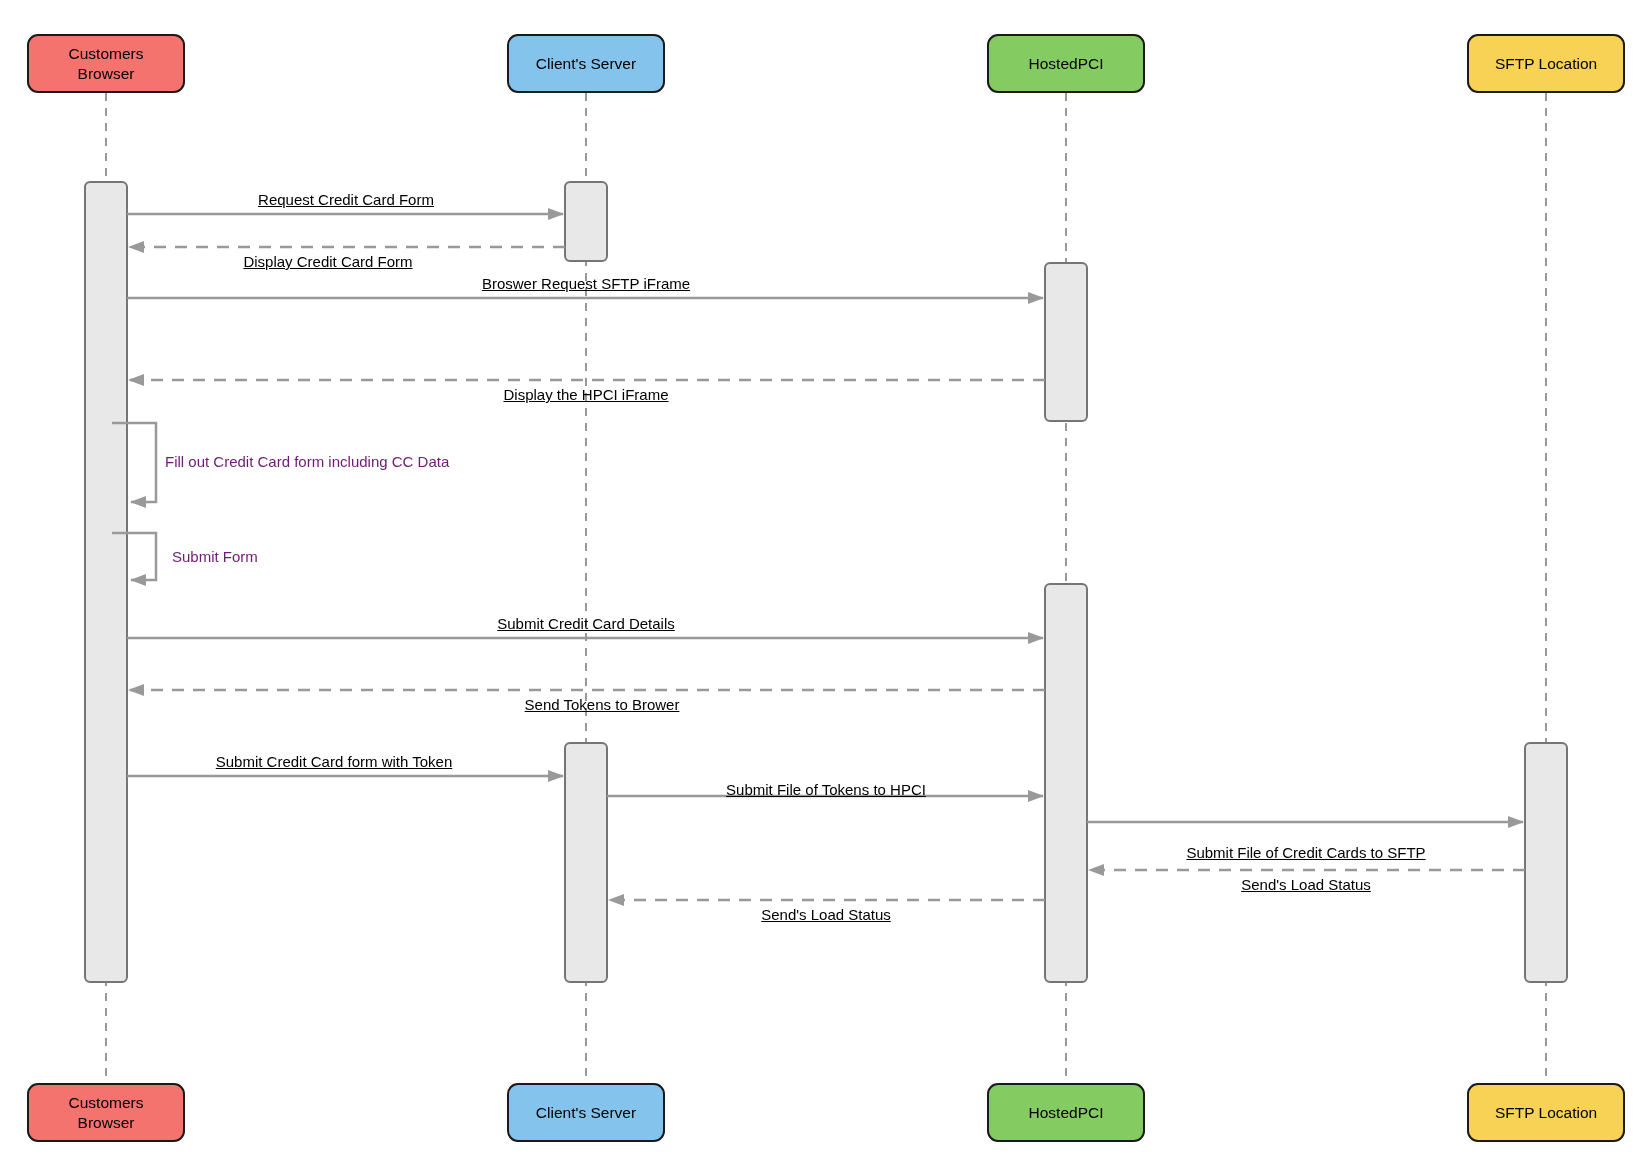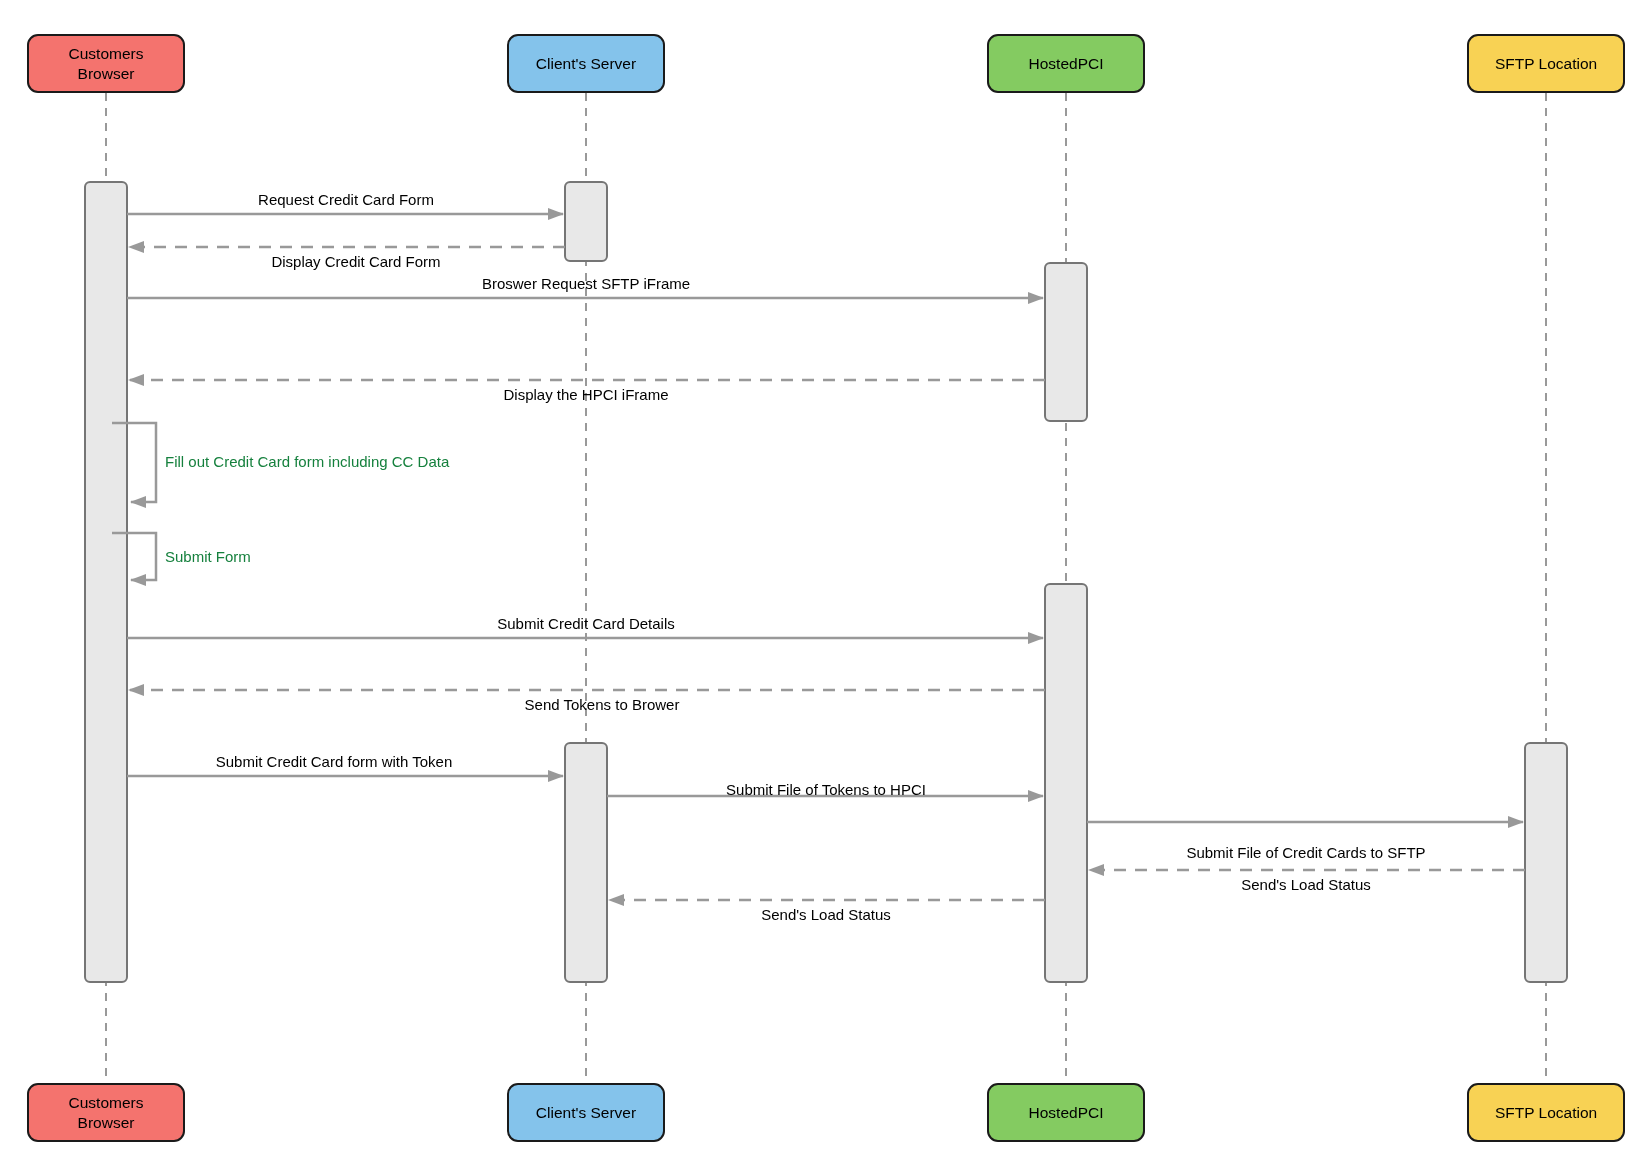--- a/index.html
+++ b/index.html
@@ -7,24 +7,24 @@
   #canvas{position:relative;width:1647px;height:1174px;background:#ffffff;overflow:hidden;}
   #lines-layer{position:absolute;left:0;top:0;width:1647px;height:1174px;}
   .actor-box{
     position:absolute;width:158px;height:59px;box-sizing:border-box;
     border:2.5px solid #1a1a1a;border-radius:11px;
     display:flex;align-items:center;justify-content:center;text-align:center;
     font-size:15.5px;line-height:1.25;color:#000;padding:0 18px;
   }
   .msg-label{
     position:absolute;transform:translateX(-50%);white-space:nowrap;
-    font-size:15px;color:#000;line-height:19px;
+    font-size:15px;color:#000;line-height:19px;text-decoration:underline;
   }
   .loop-label{
-    position:absolute;white-space:nowrap;font-size:15px;color:#15803d;line-height:19px;
+    position:absolute;white-space:nowrap;font-size:15px;color:#701a75;line-height:19px;
   }
 </style>
 </head>
 <body>
 
 <div id="canvas">
 
   <svg id="lines-layer" viewBox="0 0 1647 1174" xmlns="http://www.w3.org/2000/svg">
     <defs>
       <marker id="arrowhead" markerUnits="userSpaceOnUse" markerWidth="18" markerHeight="14" refX="16" refY="7" orient="auto">
@@ -55,25 +55,25 @@
     <line x1="127" y1="638" x2="1043" y2="638" stroke="#999999" stroke-width="2.5" marker-end="url(#arrowhead)"></line>
     <line x1="1045" y1="690" x2="129" y2="690" stroke="#999999" stroke-width="2.5" stroke-dasharray="12 9" marker-end="url(#arrowhead)"></line>
     <line x1="127" y1="776" x2="563" y2="776" stroke="#999999" stroke-width="2.5" marker-end="url(#arrowhead)"></line>
     <line x1="607" y1="796" x2="1043" y2="796" stroke="#999999" stroke-width="2.5" marker-end="url(#arrowhead)"></line>
     <line x1="1087" y1="822" x2="1523" y2="822" stroke="#999999" stroke-width="2.5" marker-end="url(#arrowhead)"></line>
     <line x1="1525" y1="870" x2="1089" y2="870" stroke="#999999" stroke-width="2.5" stroke-dasharray="12 9" marker-end="url(#arrowhead)"></line>
     <line x1="1045" y1="900" x2="609" y2="900" stroke="#999999" stroke-width="2.5" stroke-dasharray="12 9" marker-end="url(#arrowhead)"></line>
   </svg>
 
   <div class="msg-label" style="left:346px;top:190px;">Request Credit Card Form</div>
-  <div class="msg-label" style="left:356px;top:252px;">Display Credit Card Form</div>
+  <div class="msg-label" style="left:328px;top:252px;">Display Credit Card Form</div>
   <div class="msg-label" style="left:586px;top:274px;">Broswer Request SFTP iFrame</div>
   <div class="msg-label" style="left:586px;top:385px;">Display the HPCI iFrame</div>
   <div class="loop-label" style="left:165px;top:452px;">Fill out Credit Card form including CC Data</div>
-  <div class="loop-label" style="left:165px;top:547px;text-align:right;">Submit Form</div>
+  <div class="loop-label" style="left:172px;top:547px;text-align:right;">Submit Form</div>
   <div class="msg-label" style="left:586px;top:614px;">Submit Credit Card Details</div>
   <div class="msg-label" style="left:586px;top:695px;margin-left:16px;">Send Tokens to Brower</div>
   <div class="msg-label" style="left:334px;top:752px;">Submit Credit Card form with Token</div>
   <div class="msg-label" style="left:826px;top:772px;margin-top:8px;">Submit File of Tokens to HPCI</div>
   <div class="msg-label" style="left:1306px;top:843px;text-align:center;">Submit File of Credit Cards to SFTP</div>
   <div class="msg-label" style="left:1306px;top:875px;">Send's Load Status</div>
   <div class="msg-label" style="left:826px;top:905px;">Send's Load Status</div>
 
   <div class="actor-box" style="left: 27px; top: 34px; background-color: rgb(244, 115, 110);">Customers Browser</div>
   <div class="actor-box" style="left: 507px; top: 34px; background-color: rgb(132, 195, 235);">Client's Server</div>

